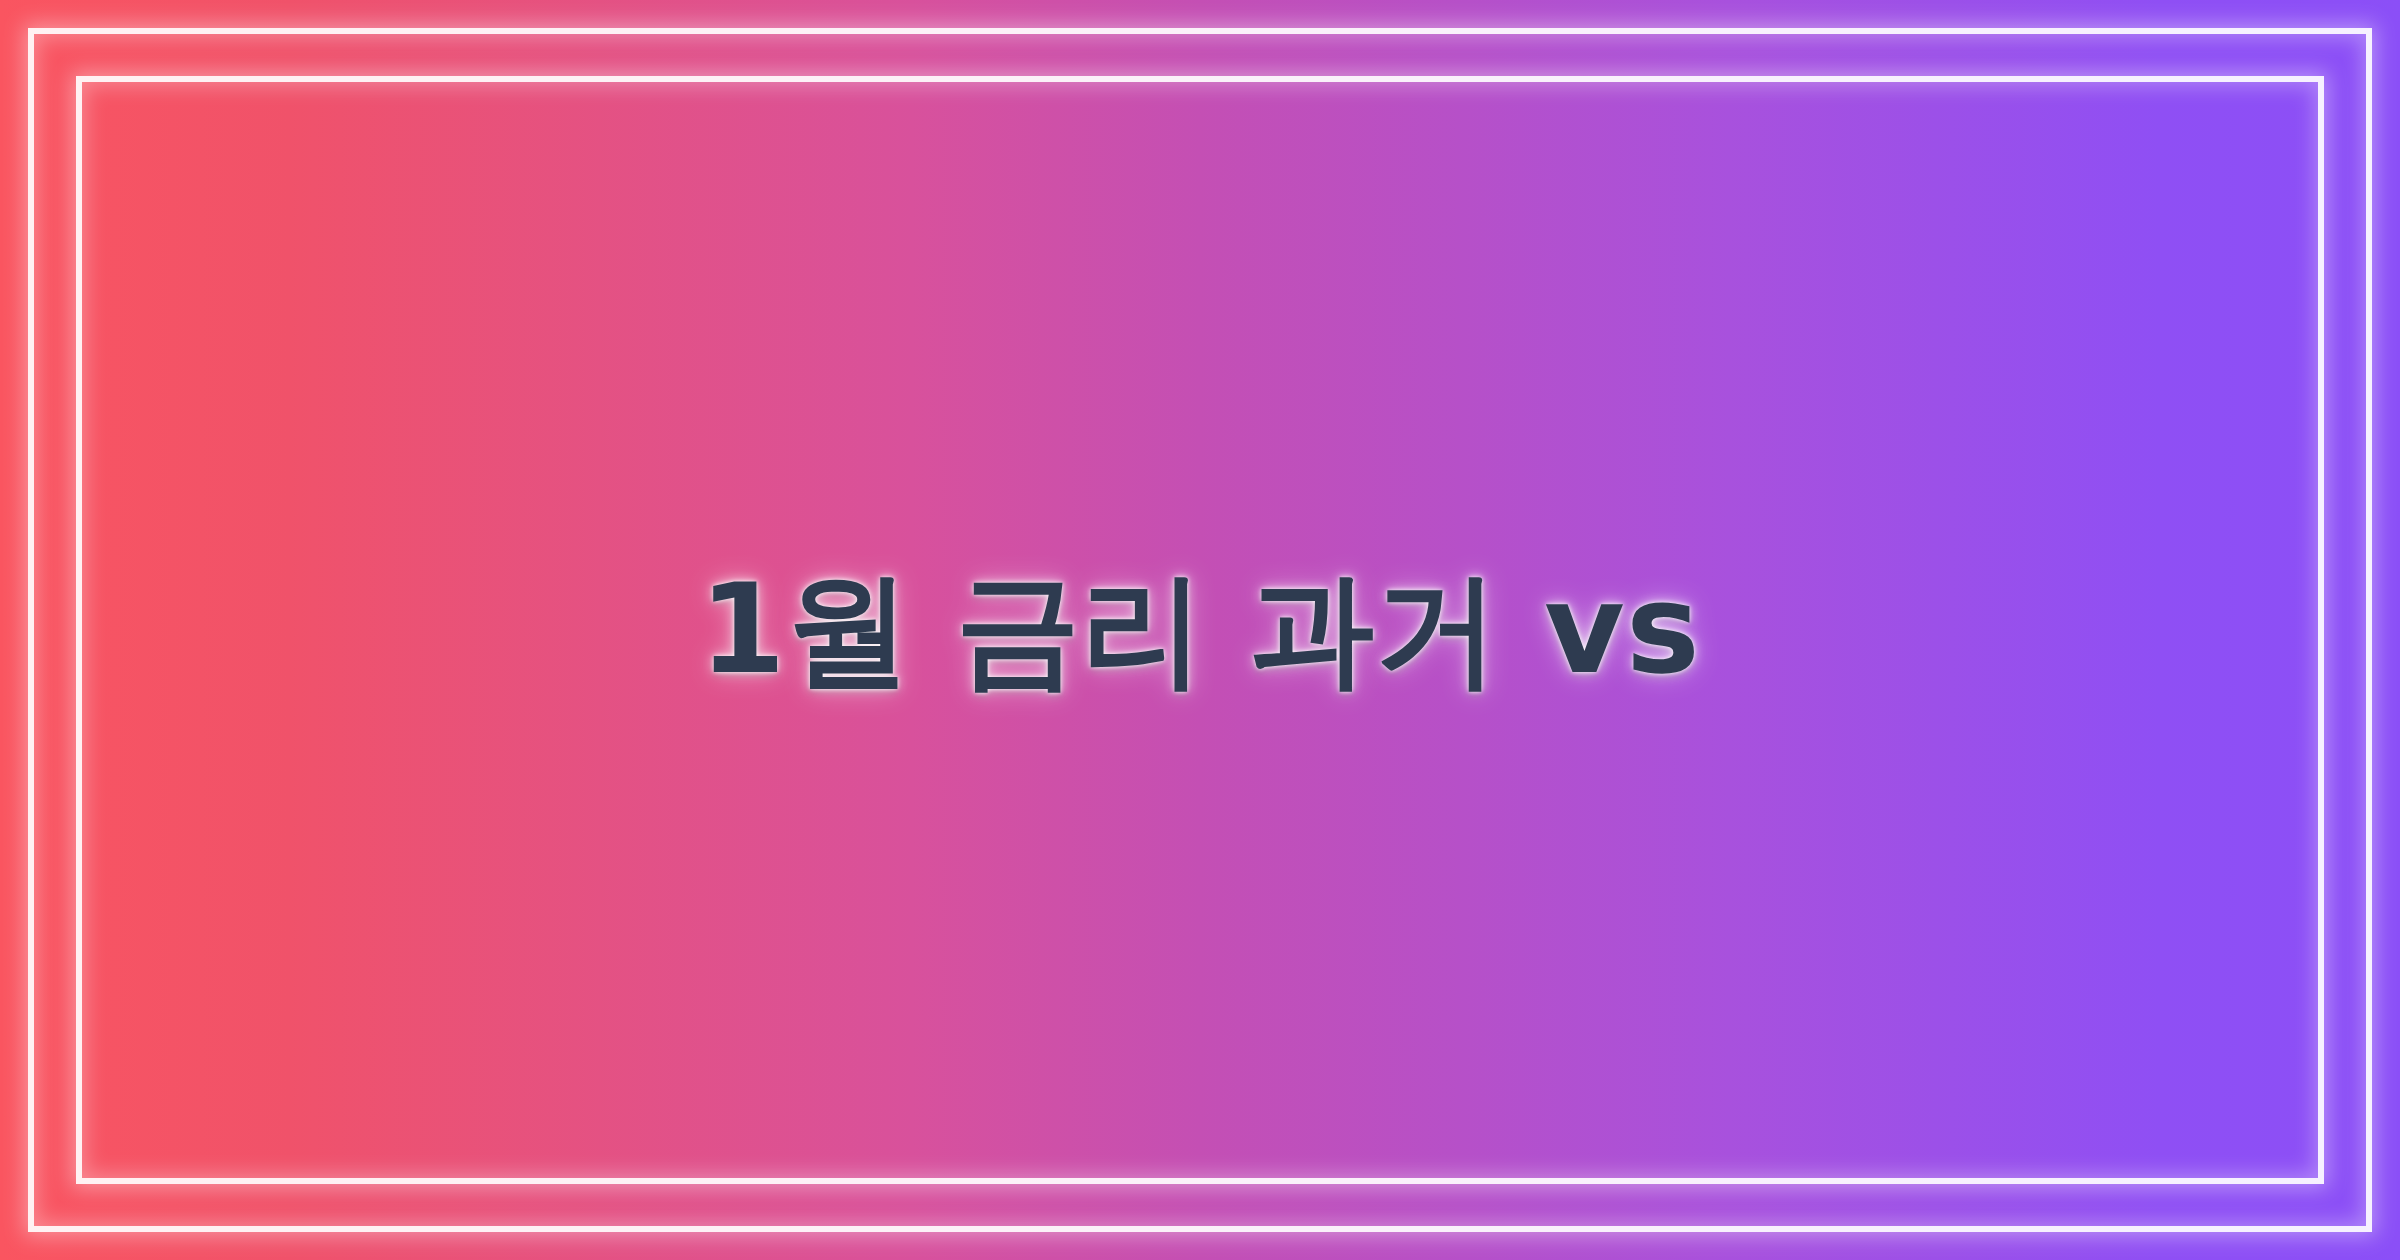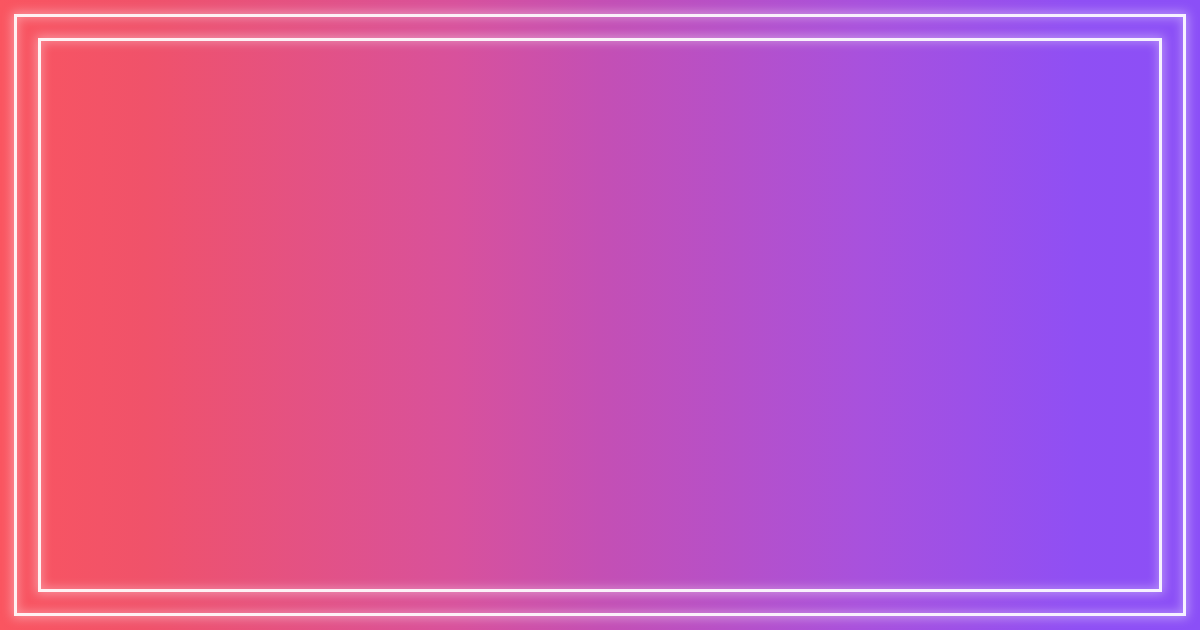--- a/index.html
+++ b/index.html
@@ -86,15 +86,16 @@
 </style>
 </head>
 <body>
 
 <div id="thumbnail-card">
 
   <div class="frame" id="frame-outer"></div>
   <div class="frame" id="frame-inner"></div>
 
   <div id="title-block">
+    <span class="title-line">1월 금리 과거 vs</span>
   </div>
 
 </div>
 
 </body></html>

